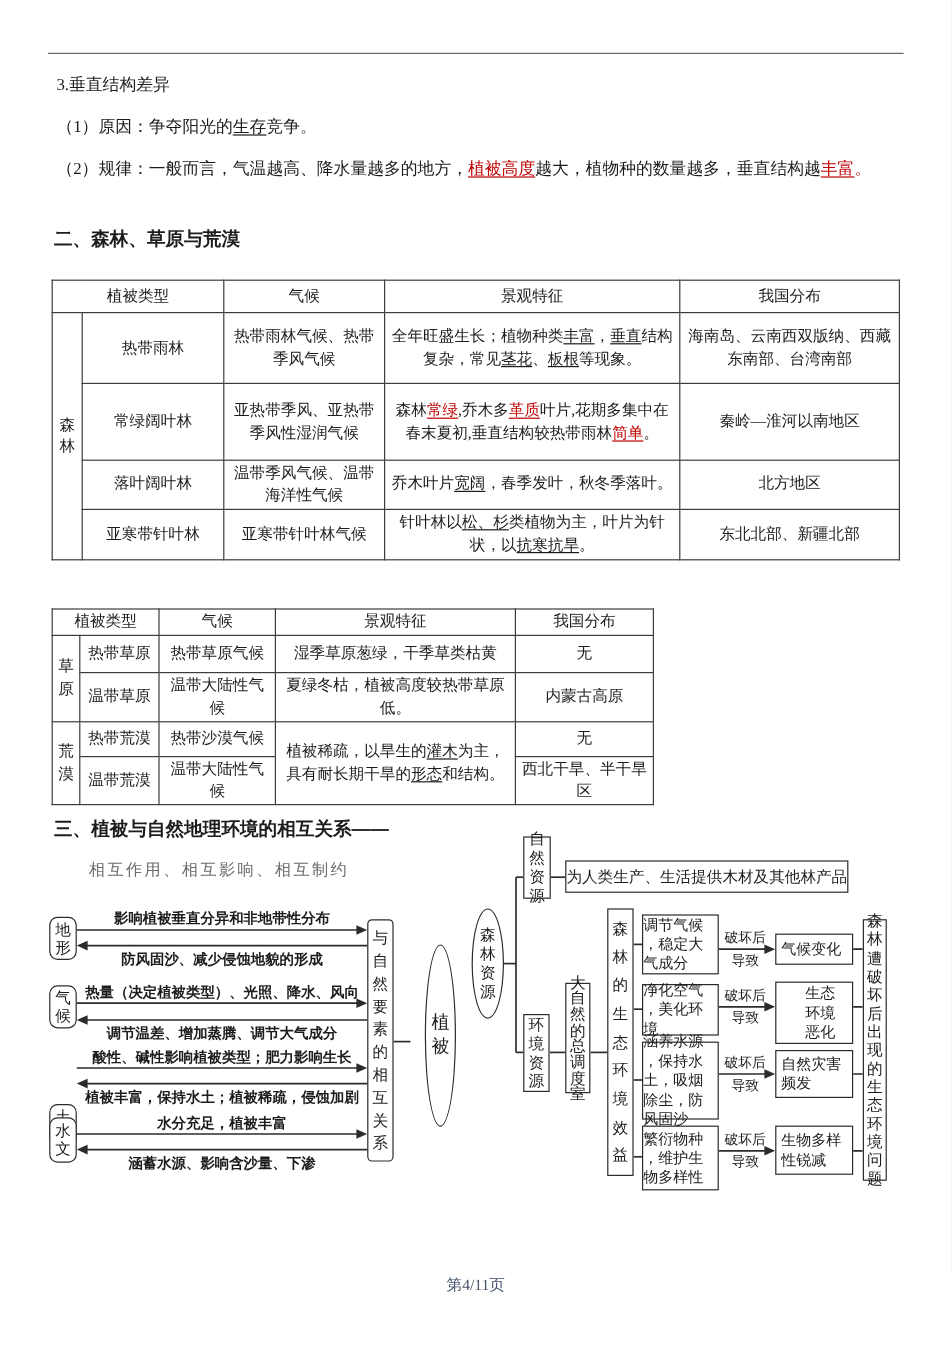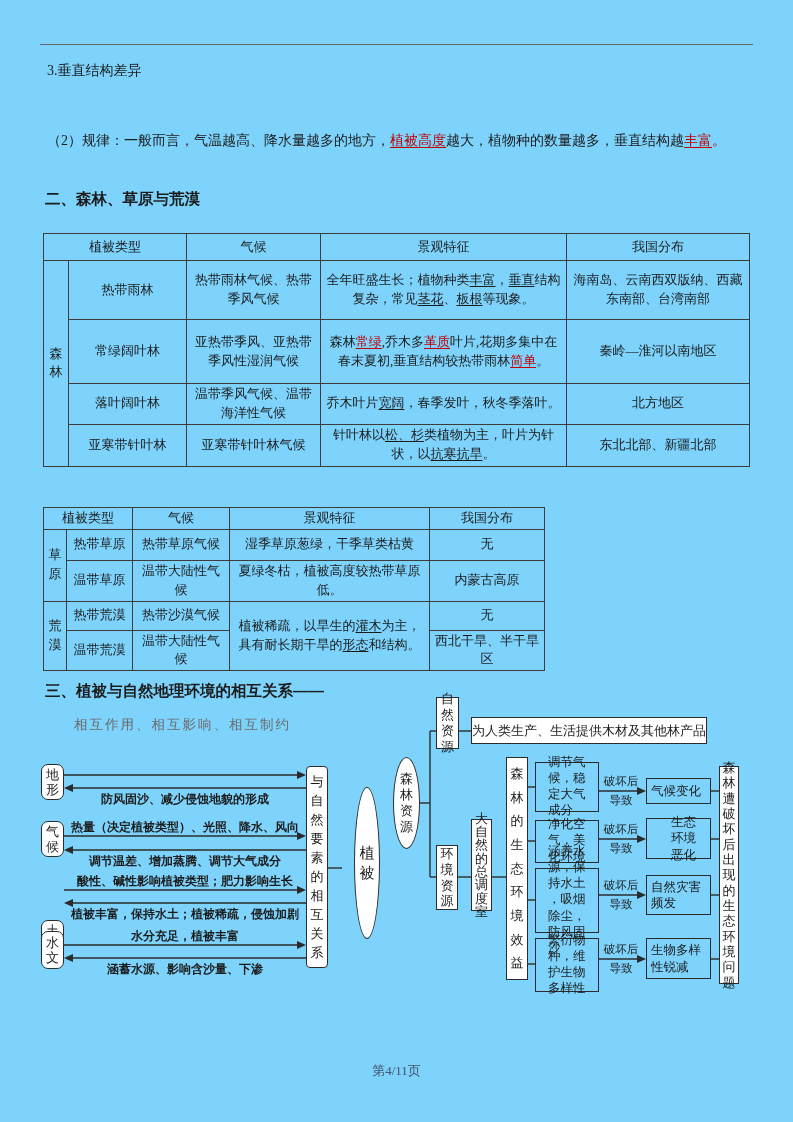--- a/index.html
+++ b/index.html
@@ -1,16 +1,16 @@
 <!DOCTYPE html>
 <html><head>
 <meta charset="utf-8">
 <style>
   html,body{margin:0;padding:0;background:#e8e8e8;}
-  .page{position:relative;width:793px;height:1122px;background:#7dd3fc;margin:0 auto;
+  .page{position:relative;width:793px;height:1122px;background:#ffffff;margin:0 auto;
         font-family:"Liberation Serif",serif;color:#1c1c1c;overflow:hidden;}
   .top-rule{position:absolute;left:40px;top:44px;width:713px;border-top:1px solid #666;}
   .para{position:absolute;font-size:14px;white-space:nowrap;}
   .sec-title{position:absolute;font-family:"Liberation Sans",sans-serif;font-weight:bold;
              font-size:15.5px;white-space:nowrap;}
   .subtitle{position:absolute;font-size:13.5px;color:#6b6b6b;letter-spacing:2px;white-space:nowrap;}
   .sg-p{}
   .sg-u{text-decoration:underline;text-underline-offset:2px;}
   .sg-r{color:#c00000;}
   .sg-ru{color:#c00000;text-decoration:underline;text-underline-offset:2px;}
@@ -23,38 +23,39 @@
   td.just{text-align:left;}
   
   .dbox{position:absolute;border:1.4px solid #2b2b2b;display:flex;align-items:center;
         justify-content:center;font-size:13px;line-height:1.18;text-align:center;
         word-break:break-all;line-break:anywhere;background:#fff;box-sizing:border-box;}
   .round{border-radius:7px;}
   .ellipse{border-radius:50%;}
   .alabel{position:absolute;left:64px;width:242px;text-align:center;font-size:12px;
           font-weight:bold;white-space:nowrap;}
   .effect{position:absolute;left:535px;width:64px;border:1.4px solid #2b2b2b;
-          font-size:12.5px;line-height:1.3;padding:2px 2px 2px 12px;text-align:left;
-          word-break:break-all;line-break:anywhere;box-sizing:border-box;display:flex;align-items:center;font-family:Liberation Mono, monospace;}
+          font-size:12.5px;line-height:1.3;padding:2px 2px 2px 0;text-align:left;
+          word-break:break-all;line-break:anywhere;box-sizing:border-box;display:flex;align-items:center;}
   .result{position:absolute;left:646px;width:65px;border:1.4px solid #2b2b2b;
           font-size:12.5px;line-height:1.3;padding:1px 2px 1px 4px;text-align:left;
           word-break:break-all;line-break:anywhere;box-sizing:border-box;display:flex;align-items:center;}
   .dmg{position:absolute;left:598px;width:46px;text-align:center;font-size:11.5px;white-space:nowrap;}
   .footer{position:absolute;left:0;top:1062px;width:100%;text-align:center;
           font-size:13px;color:#44546a;}
   svg.lines{position:absolute;left:0;top:0;pointer-events:none;}
 </style>
 </head>
 <body>
 
 <div class="page">
 
   <div class="top-rule"></div>
 
   <div class="para" style="left:47px;top:62px;">3.垂直结构差异</div>
+  <div class="para" style="left:47px;top:97px;"><span class="sg-p">（1）原因：争夺阳光的</span><span class="sg-u">生存</span><span class="sg-p">竞争。</span></div>
   <div class="para" style="left:47px;top:132px;"><span class="sg-p">（2）规律：一般而言，气温越高、降水量越多的地方，</span><span class="sg-ru">植被高度</span><span class="sg-p">越大，植物种的数量越多，垂直结构越</span><span class="sg-ru">丰富</span><span class="sg-r">。</span></div>
 
   <div class="sec-title" style="left:45px;top:189px;">二、森林、草原与荒漠</div>
 
   <table class="tbl" style="left:43px;top:233px;width:706px;">
     <colgroup>
         <col style="width:25px">
         <col style="width:118px">
         <col style="width:134px">
         <col style="width:246px">
@@ -186,20 +187,21 @@
       <polygon points="646,895 637,891 637,899"></polygon>
       <polygon points="646,959 637,955 637,963"></polygon>
     </g>
   </svg>
 
   <div class="dbox round" style="left:41px;top:764px;width:23px;height:36px;">地形</div>
   <div class="dbox round" style="left:41px;top:821px;width:23px;height:36px;">气候</div>
   <div class="dbox round" style="left:41px;top:920px;width:23px;height:36px;text-align:center;">土壤</div>
   <div class="dbox round" style="left:41px;top:931px;width:23px;height:38px;">水文</div>
 
+  <div class="alabel" style="top:757px;">影响植被垂直分异和非地带性分布</div>
   <div class="alabel" style="top:791px;">防风固沙、减少侵蚀地貌的形成</div>
   <div class="alabel" style="top:819px;">热量（决定植被类型）、光照、降水、风向</div>
   <div class="alabel" style="top:853px;">调节温差、增加蒸腾、调节大气成分</div>
   <div class="alabel" style="top:906px;">植被丰富，保持水土；植被稀疏，侵蚀加剧</div>
   <div class="alabel" style="top:873px;">酸性、碱性影响植被类型；肥力影响生长</div>
   <div class="alabel" style="top:928px;">水分充足，植被丰富</div>
   <div class="alabel" style="top:961px;">涵蓄水源、影响含沙量、下渗</div>
 
   <div class="dbox" style="left:306px;top:766px;width:22px;height:202px;line-height:19px;border-radius:4px;">与自然要素的相互关系</div>
   <div class="dbox ellipse" style="left:342px;top:787px;width:26px;height:152px;font-size:15px;line-height:1.35;margin-left:12px;">植被</div>
@@ -219,20 +221,20 @@
   <div class="dmg" style="top:774px;">破坏后</div>
   <div class="dmg" style="top:793px;">导致</div>
   <div class="dmg" style="top:822px;">破坏后</div>
   <div class="dmg" style="top:841px;">导致</div>
   <div class="dmg" style="top:878px;">破坏后</div>
   <div class="dmg" style="top:897px;">导致</div>
   <div class="dmg" style="top:942px;">破坏后</div>
   <div class="dmg" style="top:961px;">导致</div>
 
   <div class="result" style="top:778px;height:26px;">气候变化</div>
-  <div class="result" style="top:818px;height:41px;padding-left:24px;">生态环境恶化</div>
+  <div class="result" style="top:818px;height:52px;padding-left:24px;">生态环境恶化</div>
   <div class="result" style="top:875px;height:40px;">自然灾害频发</div>
   <div class="result" style="top:938px;height:41px;">生物多样性锐减</div>
 
   <div class="dbox" style="left:719px;top:766px;width:20px;height:218px;line-height:1.18;">森林遭破坏后出现的生态环境问题</div>
 
   <div class="footer">第4/11页</div>
 </div>
 
 </body></html>

